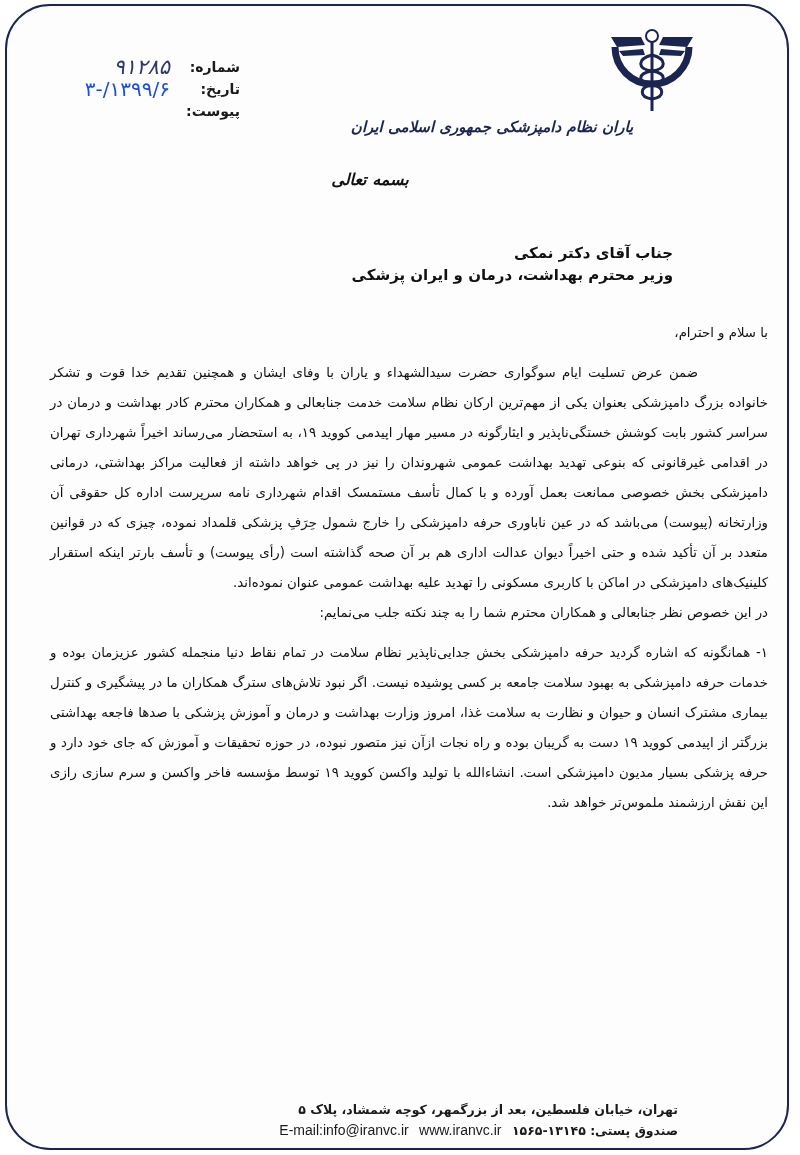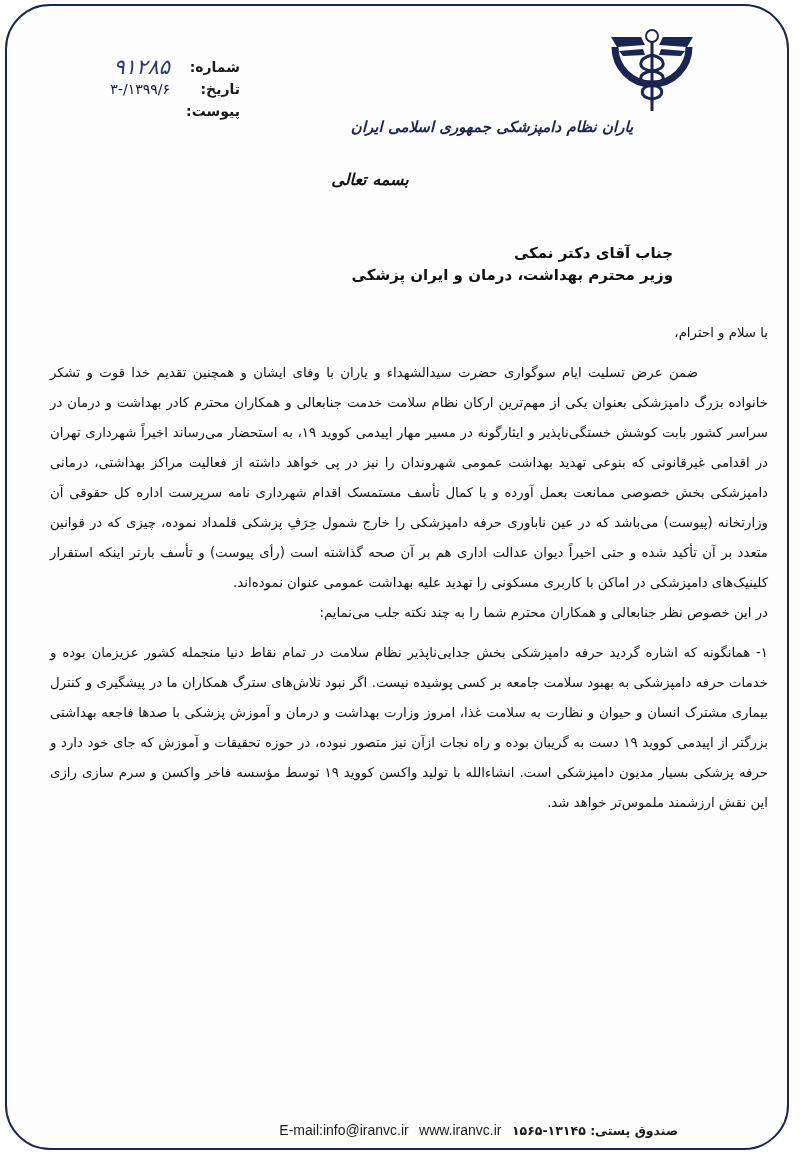--- a/index.html
+++ b/index.html
@@ -66,23 +66,23 @@
     .meta-label { min-width: 62px; text-align: right; }
     .meta-number {
       font-family: "DejaVu Sans", sans-serif;
       font-size: 21px;
       font-weight: normal;
       color: #2f3a6a;
       letter-spacing: 1px;
       font-style: italic;
     }
     .meta-date {
-      font-size: 14px;
+      font-size: 20px;
       font-weight: normal;
-      color: #0f172a;
+      color: #1d4ed8;
     }
     .bismillah {
       position: absolute;
       top: 170px;
       left: 320px;
       width: 100px;
       text-align: center;
       direction: rtl;
       font-family: "DejaVu Serif", serif;
       font-style: italic;
@@ -183,19 +183,20 @@
 </div>
 
 <div class="body-text">
   <p class="greeting">با سلام و احترام،</p>
   <p class="indent">ضمن عرض تسلیت ایام سوگواری حضرت سیدالشهداء و یاران با وفای ایشان و همچنین تقدیم خدا قوت و تشکر خانواده بزرگ دامپزشکی بعنوان یکی از مهم‌ترین ارکان نظام سلامت خدمت جنابعالی و همکاران محترم کادر بهداشت و درمان در سراسر کشور بابت کوشش خستگی‌ناپذیر و ایثارگونه در مسیر مهار اپیدمی کووید ۱۹، به استحضار می‌رساند اخیراً شهرداری تهران در اقدامی غیرقانونی که بنوعی تهدید بهداشت عمومی شهروندان را نیز در پی خواهد داشته از فعالیت مراکز بهداشتی، درمانی دامپزشکی بخش خصوصی ممانعت بعمل آورده و با کمال تأسف مستمسک اقدام شهرداری نامه سرپرست اداره کل حقوقی آن وزارتخانه (پیوست) می‌باشد که در عین ناباوری حرفه دامپزشکی را خارج شمول حِرَفِ پزشکی قلمداد نموده، چیزی که در قوانین متعدد بر آن تأکید شده و حتی اخیراً دیوان عدالت اداری هم بر آن صحه گذاشته است (رأی پیوست) و تأسف بارتر اینکه استقرار کلینیک‌های دامپزشکی در اماکن با کاربری مسکونی را تهدید علیه بهداشت عمومی عنوان نموده‌اند.</p>
   <p>در این خصوص نظر جنابعالی و همکاران محترم شما را به چند نکته جلب می‌نمایم:</p>
   <p class="point">۱- همانگونه که اشاره گردید حرفه دامپزشکی بخش جدایی‌ناپذیر نظام سلامت در تمام نقاط دنیا منجمله کشور عزیزمان بوده و خدمات حرفه دامپزشکی به بهبود سلامت جامعه بر کسی پوشیده نیست. اگر نبود تلاش‌های سترگ همکاران ما در پیشگیری و کنترل بیماری مشترک انسان و حیوان و نظارت به سلامت غذا، امروز وزارت بهداشت و درمان و آموزش پزشکی با صدها فاجعه بهداشتی بزرگتر از اپیدمی کووید ۱۹ دست به گریبان بوده و راه نجات ازآن نیز متصور نبوده، در حوزه تحقیقات و آموزش که جای خود دارد و حرفه پزشکی بسیار مدیون دامپزشکی است. انشاءالله با تولید واکسن کووید ۱۹ توسط مؤسسه فاخر واکسن و سرم سازی رازی این نقش ارزشمند ملموس‌تر خواهد شد.</p>
 </div>
 
 <div class="footer">
+  <div class="footer-row">تهران، خیابان فلسطین، بعد از بزرگمهر، کوچه شمشاد، پلاک ۵</div>
   <div class="footer-row">
     <span>صندوق پستی:</span>
     <span>۱۳۱۴۵-۱۵۶۵</span>
     <span class="latin">E-mail:info@iranvc.ir</span>
     <span class="latin">www.iranvc.ir</span>
   </div>
 </div>
 
 </body></html>

